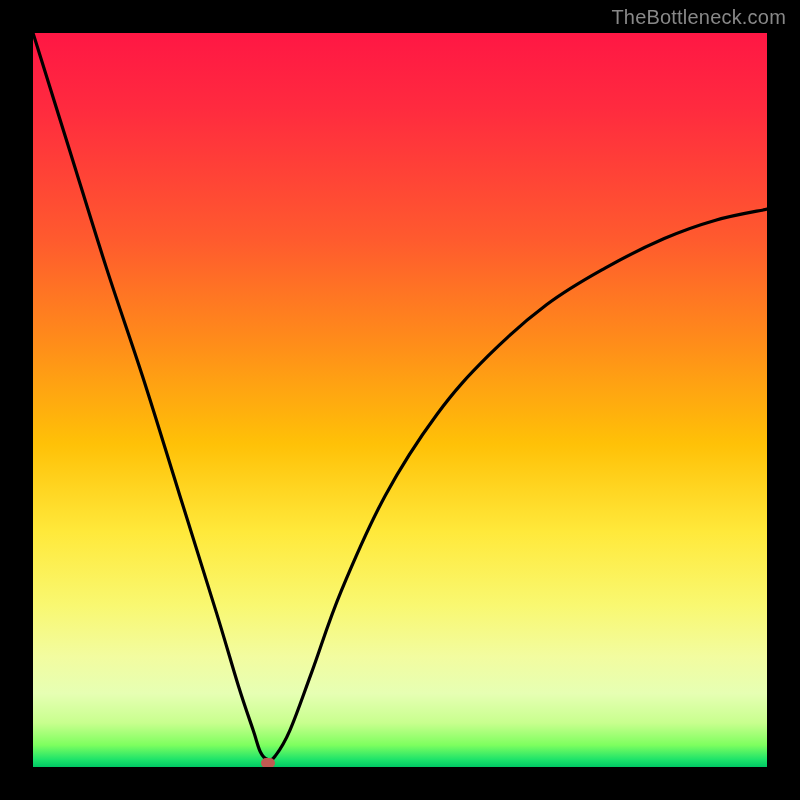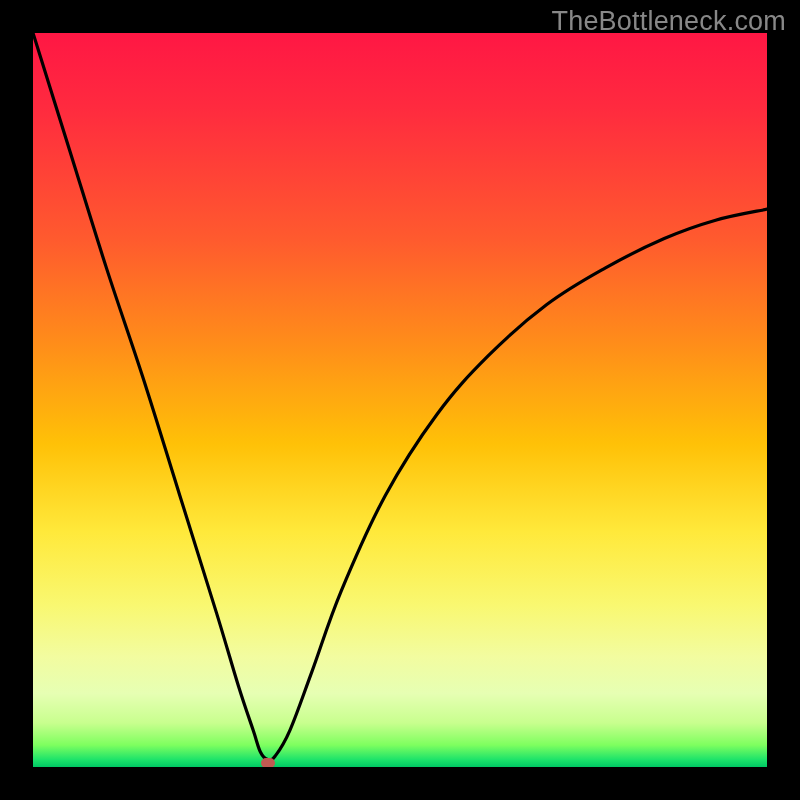--- a/index.html
+++ b/index.html
@@ -45,21 +45,21 @@
       #7eff5f 97%,
       #1de36a 99%,
       #00c864 100%
     );
   }
   .watermark {
     position: absolute;
     top: 6px;
     right: 14px;
     color: #888;
-    font-size: 27px;
+    font-size: 20px;
     font-weight: 500;
     letter-spacing: 0.2px;
     user-select: none;
     text-align: center;
   }
   .marker {
     position: absolute;
     width: 14px;
     height: 10px;
     background: #c05a52;

